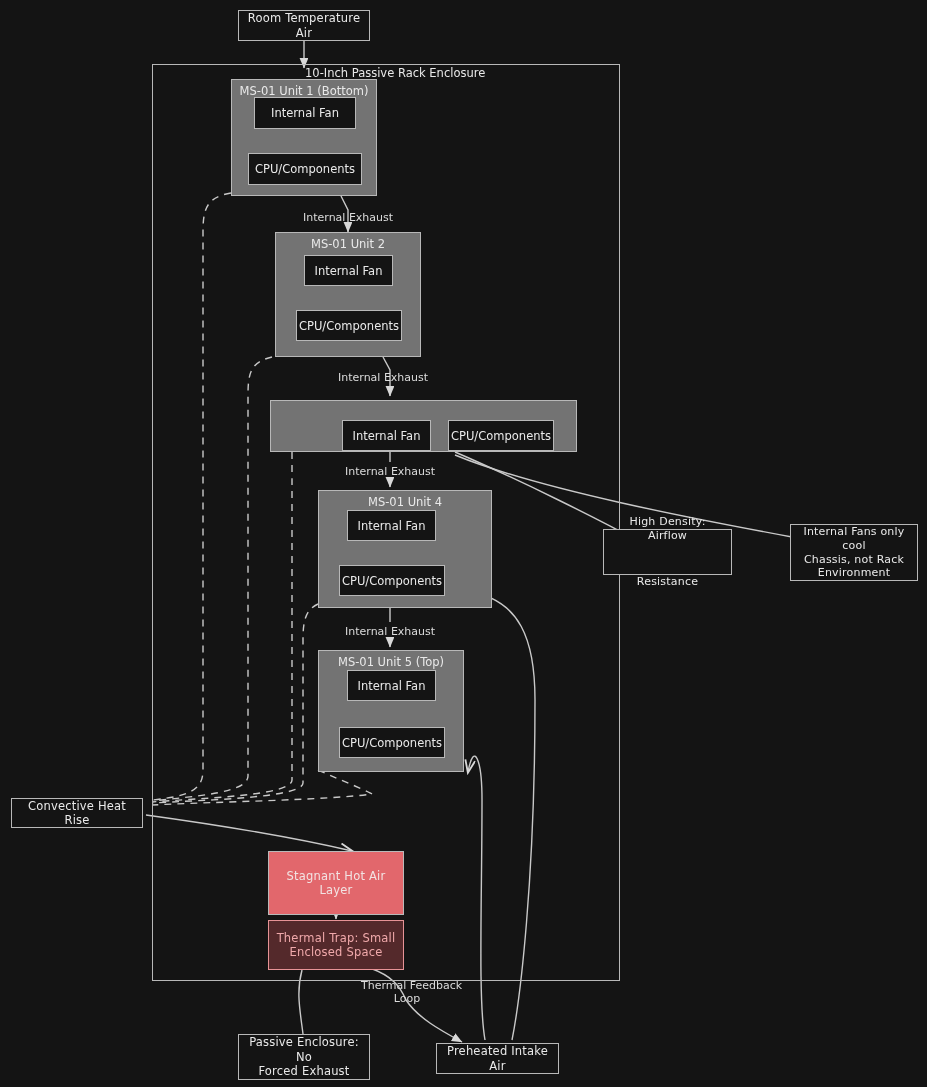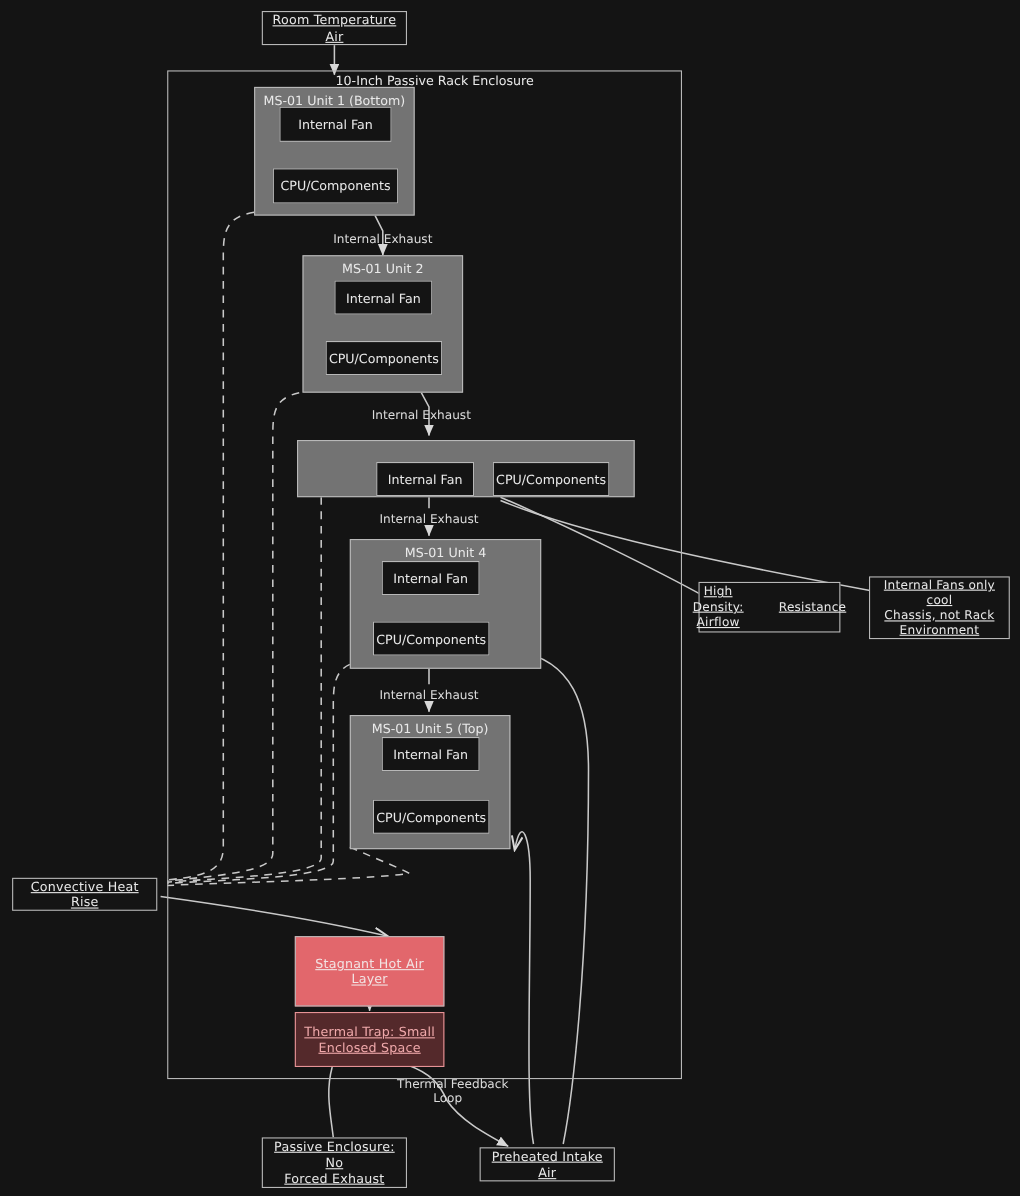--- a/index.html
+++ b/index.html
@@ -10,21 +10,20 @@
   }
   svg.edges{position:absolute;left:0;top:0;width:927px;height:1087px;pointer-events:none;}
 
   .node{
     position:absolute;box-sizing:border-box;
     display:flex;align-items:center;justify-content:center;
     text-align:center;line-height:1.25;
     border:1.6px solid #b8b8b8;background:#141414;color:#e9e9e9;
     font-size:11.5px;letter-spacing:.2px;
     padding:12px 6px;
-    text-decoration:underline;
   }
   .rack{
     position:absolute;box-sizing:border-box;
     border:1.6px solid #b8b8b8;background:transparent;
   }
   .rack-label{
     position:absolute;font-size:11.5px;color:#e9e9e9;white-space:nowrap;
   }
   .unit{
     position:absolute;box-sizing:border-box;
@@ -161,21 +160,21 @@
 
 <div class="node" style="left:238px;top:1034px;width:132px;height:46px;flex-direction:column;">
   <span>Passive Enclosure: No</span>
   <span>Forced Exhaust</span>
 </div>
 
 <div class="node" style="left:436px;top:1043px;width:123px;height:31px;">
   <span>Preheated Intake Air</span>
 </div>
 
-<div class="node note" style="left:635px;top:529px;width:129px;height:46px;flex-direction:row;gap:32px;">
+<div class="node note" style="left:603px;top:529px;width:129px;height:46px;flex-direction:column;gap:32px;">
   <span>High Density: Airflow</span>
   <span>Resistance</span>
 </div>
 
 <div class="node note" style="left:790px;top:524px;width:128px;height:57px;flex-direction:column;">
   <span>Internal Fans only cool</span>
   <span>Chassis, not Rack</span>
   <span>Environment</span>
 </div>
 

